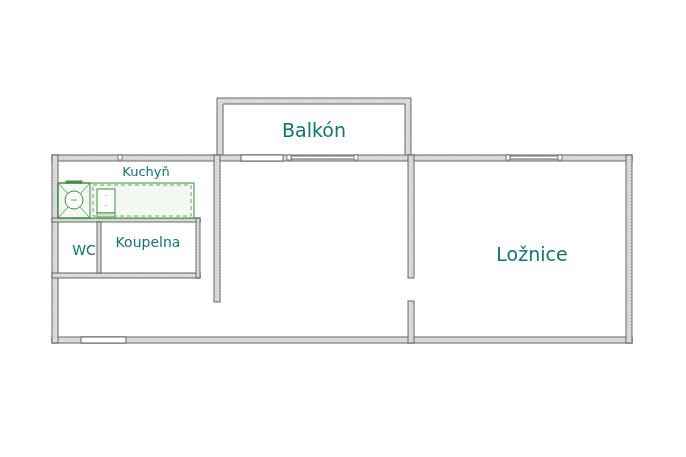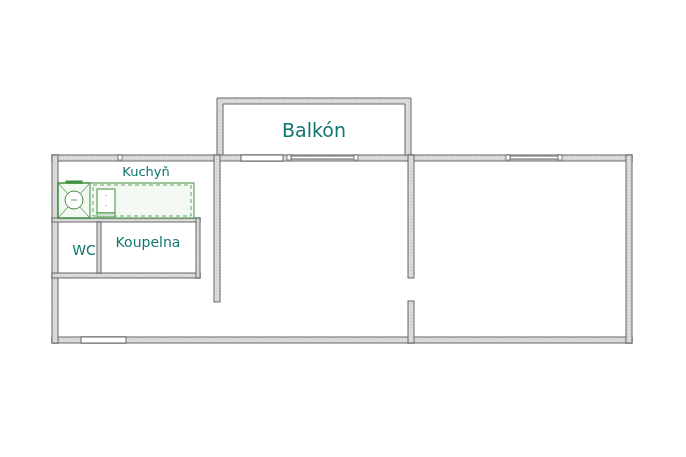--- a/index.html
+++ b/index.html
@@ -88,13 +88,14 @@
       <line x1="106" y1="205" x2="106" y2="206" stroke-width="0.8"></line>
       <rect x="97" y="213" width="18" height="4" stroke-width="0.8" fill="#cfe5cf"></rect>
     </g>
   </svg>
 
   
   <div class="label" style="left:314px; top:130px; font-size:19px;">Balkón</div>
   <div class="label" style="left:146px; top:171px; font-size:13px;">Kuchyň</div>
   <div class="label" style="left:84px; top:250px; font-size:14px;">WC</div>
   <div class="label" style="left:148px; top:242px; font-size:14px;">Koupelna</div>
+  <div class="label" style="left:532px; top:254px; font-size:19px;">Ložnice</div>
 </div>
 
 </body></html>

